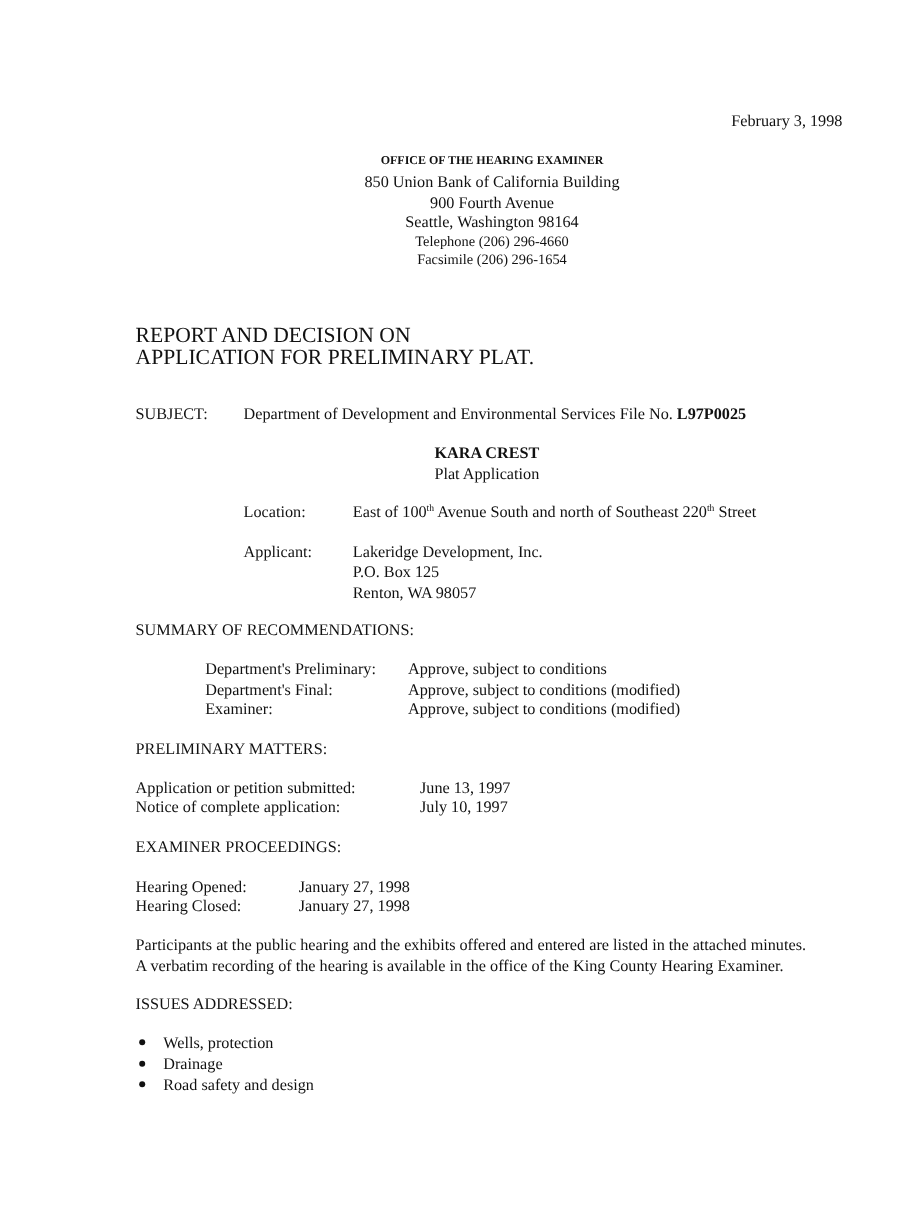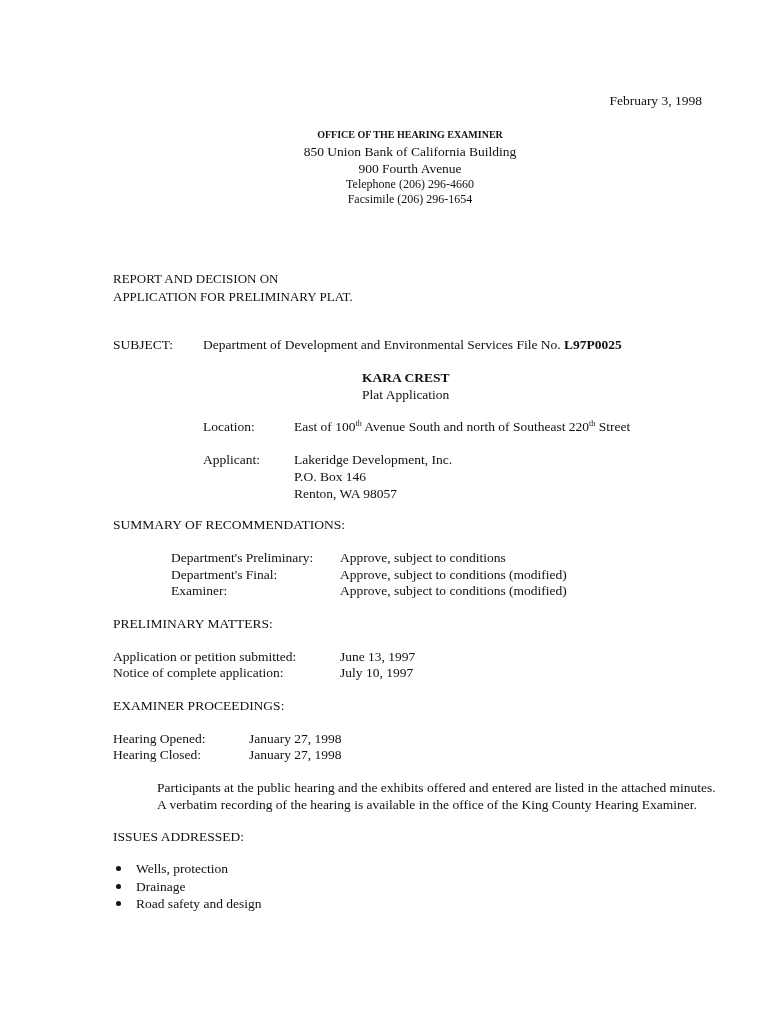--- a/index.html
+++ b/index.html
@@ -22,53 +22,54 @@
     .letterhead {
       position: absolute;
       top: 126px;
       left: 210px;
       width: 400px;
       text-align: center;
     }
     .lh-title { font-weight: bold; font-size: 10px; line-height: 18px; }
     .lh-addr { font-size: 13.5px; line-height: 16.5px; }
     .lh-phone { font-size: 12px; line-height: 15px; }
-    .report-title { top: 270px; left: 113px; font-size: 13px; line-height: 18px; }
+    .report-title { top: 270px; left: 113px; font-size: 18px; line-height: 18px; }
     .subject-label { top: 336px; left: 113px; }
     .subject-text { top: 336px; left: 203px; }
     .subject-text b { font-weight: bold; }
     .plat-block { top: 369px; left: 362px; }
     .plat-name { font-weight: bold; }
     .row-label { left: 203px; }
     .row-value { left: 294px; }
     sup { font-size: 8px; vertical-align: 5px; line-height: 0; }
     .section-head { left: 113px; }
     .rec-label { left: 171px; }
     .rec-value { left: 340px; }
     .pm-label { left: 113px; }
-    .pm-value { left: 340px; }
+    .pm-value { left: 350px; }
     .hr-label { left: 113px; }
     .hr-value { left: 249px; text-align: center; }
-    .para { left: 113px; margin-left: 44px; }
+    .para { left: 113px; }
     .bullets { position: absolute; top: 860px; left: 113px; margin: 0; padding: 0; list-style: none; }
     .bullets li { position: relative; padding-left: 23px; height: 17.5px; white-space: nowrap; }
     .bullets li .dot {
       position: absolute; left: 3px; top: 6px; width: 5px; height: 5px;
       background: #111111; border-radius: 50%;
     }
   </style>
 </head>
 <body>
 
 <div class="abs date">February 3, 1998</div>
 
 <div class="letterhead">
   <div class="lh-title">OFFICE OF THE HEARING EXAMINER</div>
   <div class="lh-addr">850 Union Bank of California Building</div>
   <div class="lh-addr">900 Fourth Avenue</div>
+  <div class="lh-addr">Seattle, Washington  98164</div>
   <div class="lh-phone">Telephone (206) 296-4660</div>
   <div class="lh-phone">Facsimile  (206) 296-1654</div>
 </div>
 
 <div class="abs report-title">
   <div>REPORT AND DECISION ON</div>
   <div>APPLICATION FOR PRELIMINARY PLAT.</div>
 </div>
 
 <div class="abs subject-label">SUBJECT:</div>
@@ -78,21 +79,21 @@
   <div class="plat-name">KARA CREST</div>
   <div>Plat Application</div>
 </div>
 
 <div class="abs row-label" style="top:418px;">Location:</div>
 <div class="abs row-value" style="top:418px;"><span>East of 100</span><sup>th</sup><span> Avenue South and north of Southeast 220</span><sup>th</sup><span> Street</span></div>
 
 <div class="abs row-label" style="top:451px;">Applicant:</div>
 <div class="abs row-value" style="top:451px;">
   <div>Lakeridge Development, Inc.</div>
-  <div>P.O. Box 146</div>
+  <div>P.O. Box 125</div>
   <div>Renton, WA 98057</div>
 </div>
 
 <div class="abs section-head" style="top:516px;">SUMMARY OF RECOMMENDATIONS:</div>
 <div class="abs rec-label" style="top:549px;">Department's Preliminary:</div>
 <div class="abs rec-value" style="top:549px;">Approve, subject to conditions</div>
 <div class="abs rec-label" style="top:566px;">Department's Final:</div>
 <div class="abs rec-value" style="top:566px;">Approve, subject to conditions (modified)</div>
 <div class="abs rec-label" style="top:582px;">Examiner:</div>
 <div class="abs rec-value" style="top:582px;">Approve, subject to conditions (modified)</div>

